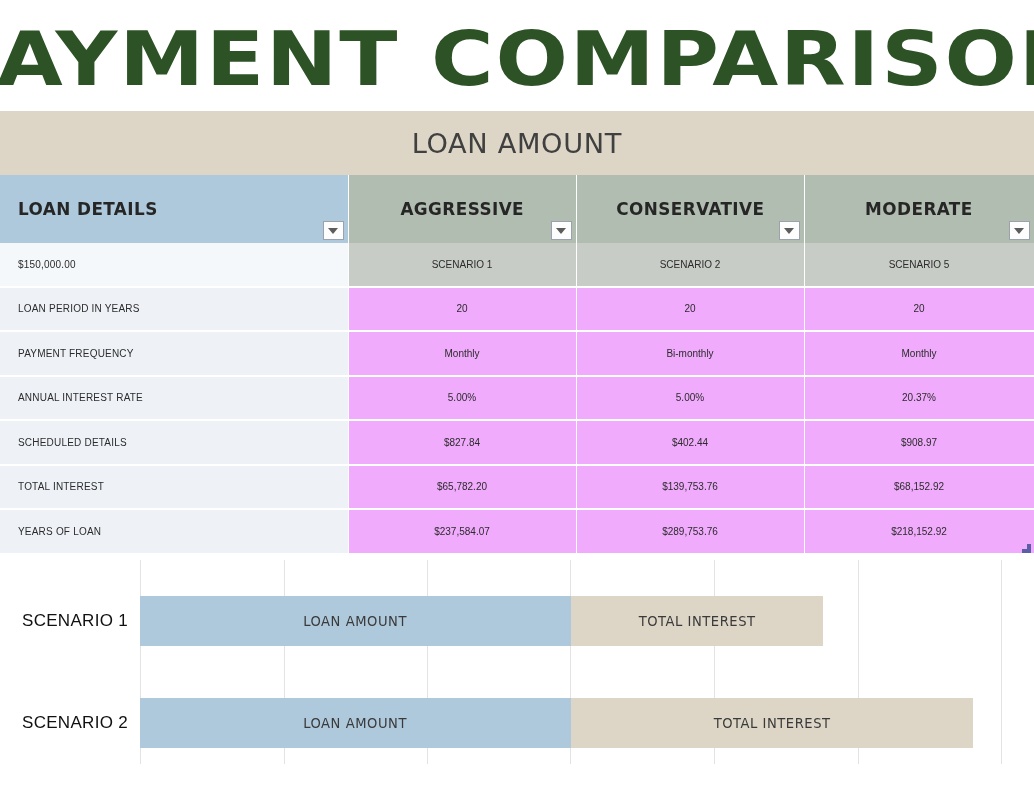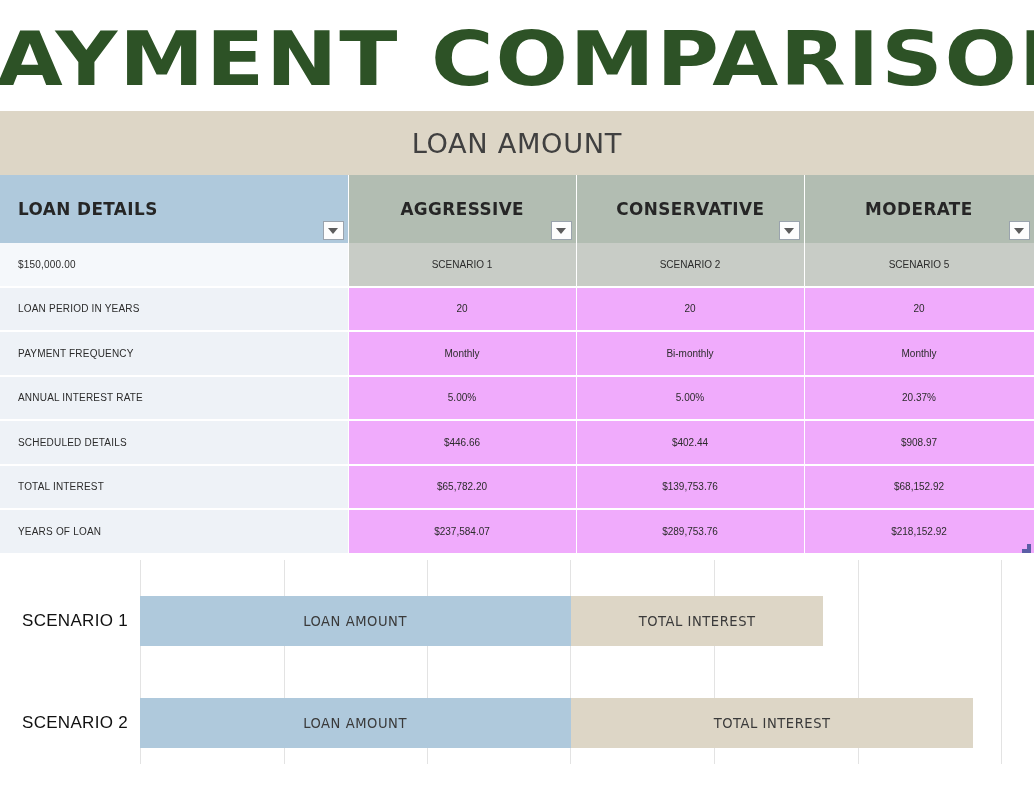--- a/index.html
+++ b/index.html
@@ -270,21 +270,21 @@
         <td class="v">Monthly</td>
       </tr>
       <tr class="drow">
         <td class="k">ANNUAL INTEREST RATE</td>
         <td class="v">5.00%</td>
         <td class="v">5.00%</td>
         <td class="v">20.37%</td>
       </tr>
       <tr class="drow">
         <td class="k">SCHEDULED DETAILS</td>
-        <td class="v">$446.66</td>
+        <td class="v">$827.84</td>
         <td class="v">$402.44</td>
         <td class="v">$908.97</td>
       </tr>
       <tr class="drow">
         <td class="k">TOTAL INTEREST</td>
         <td class="v">$65,782.20</td>
         <td class="v">$139,753.76</td>
         <td class="v">$68,152.92</td>
       </tr>
       <tr class="drow">

